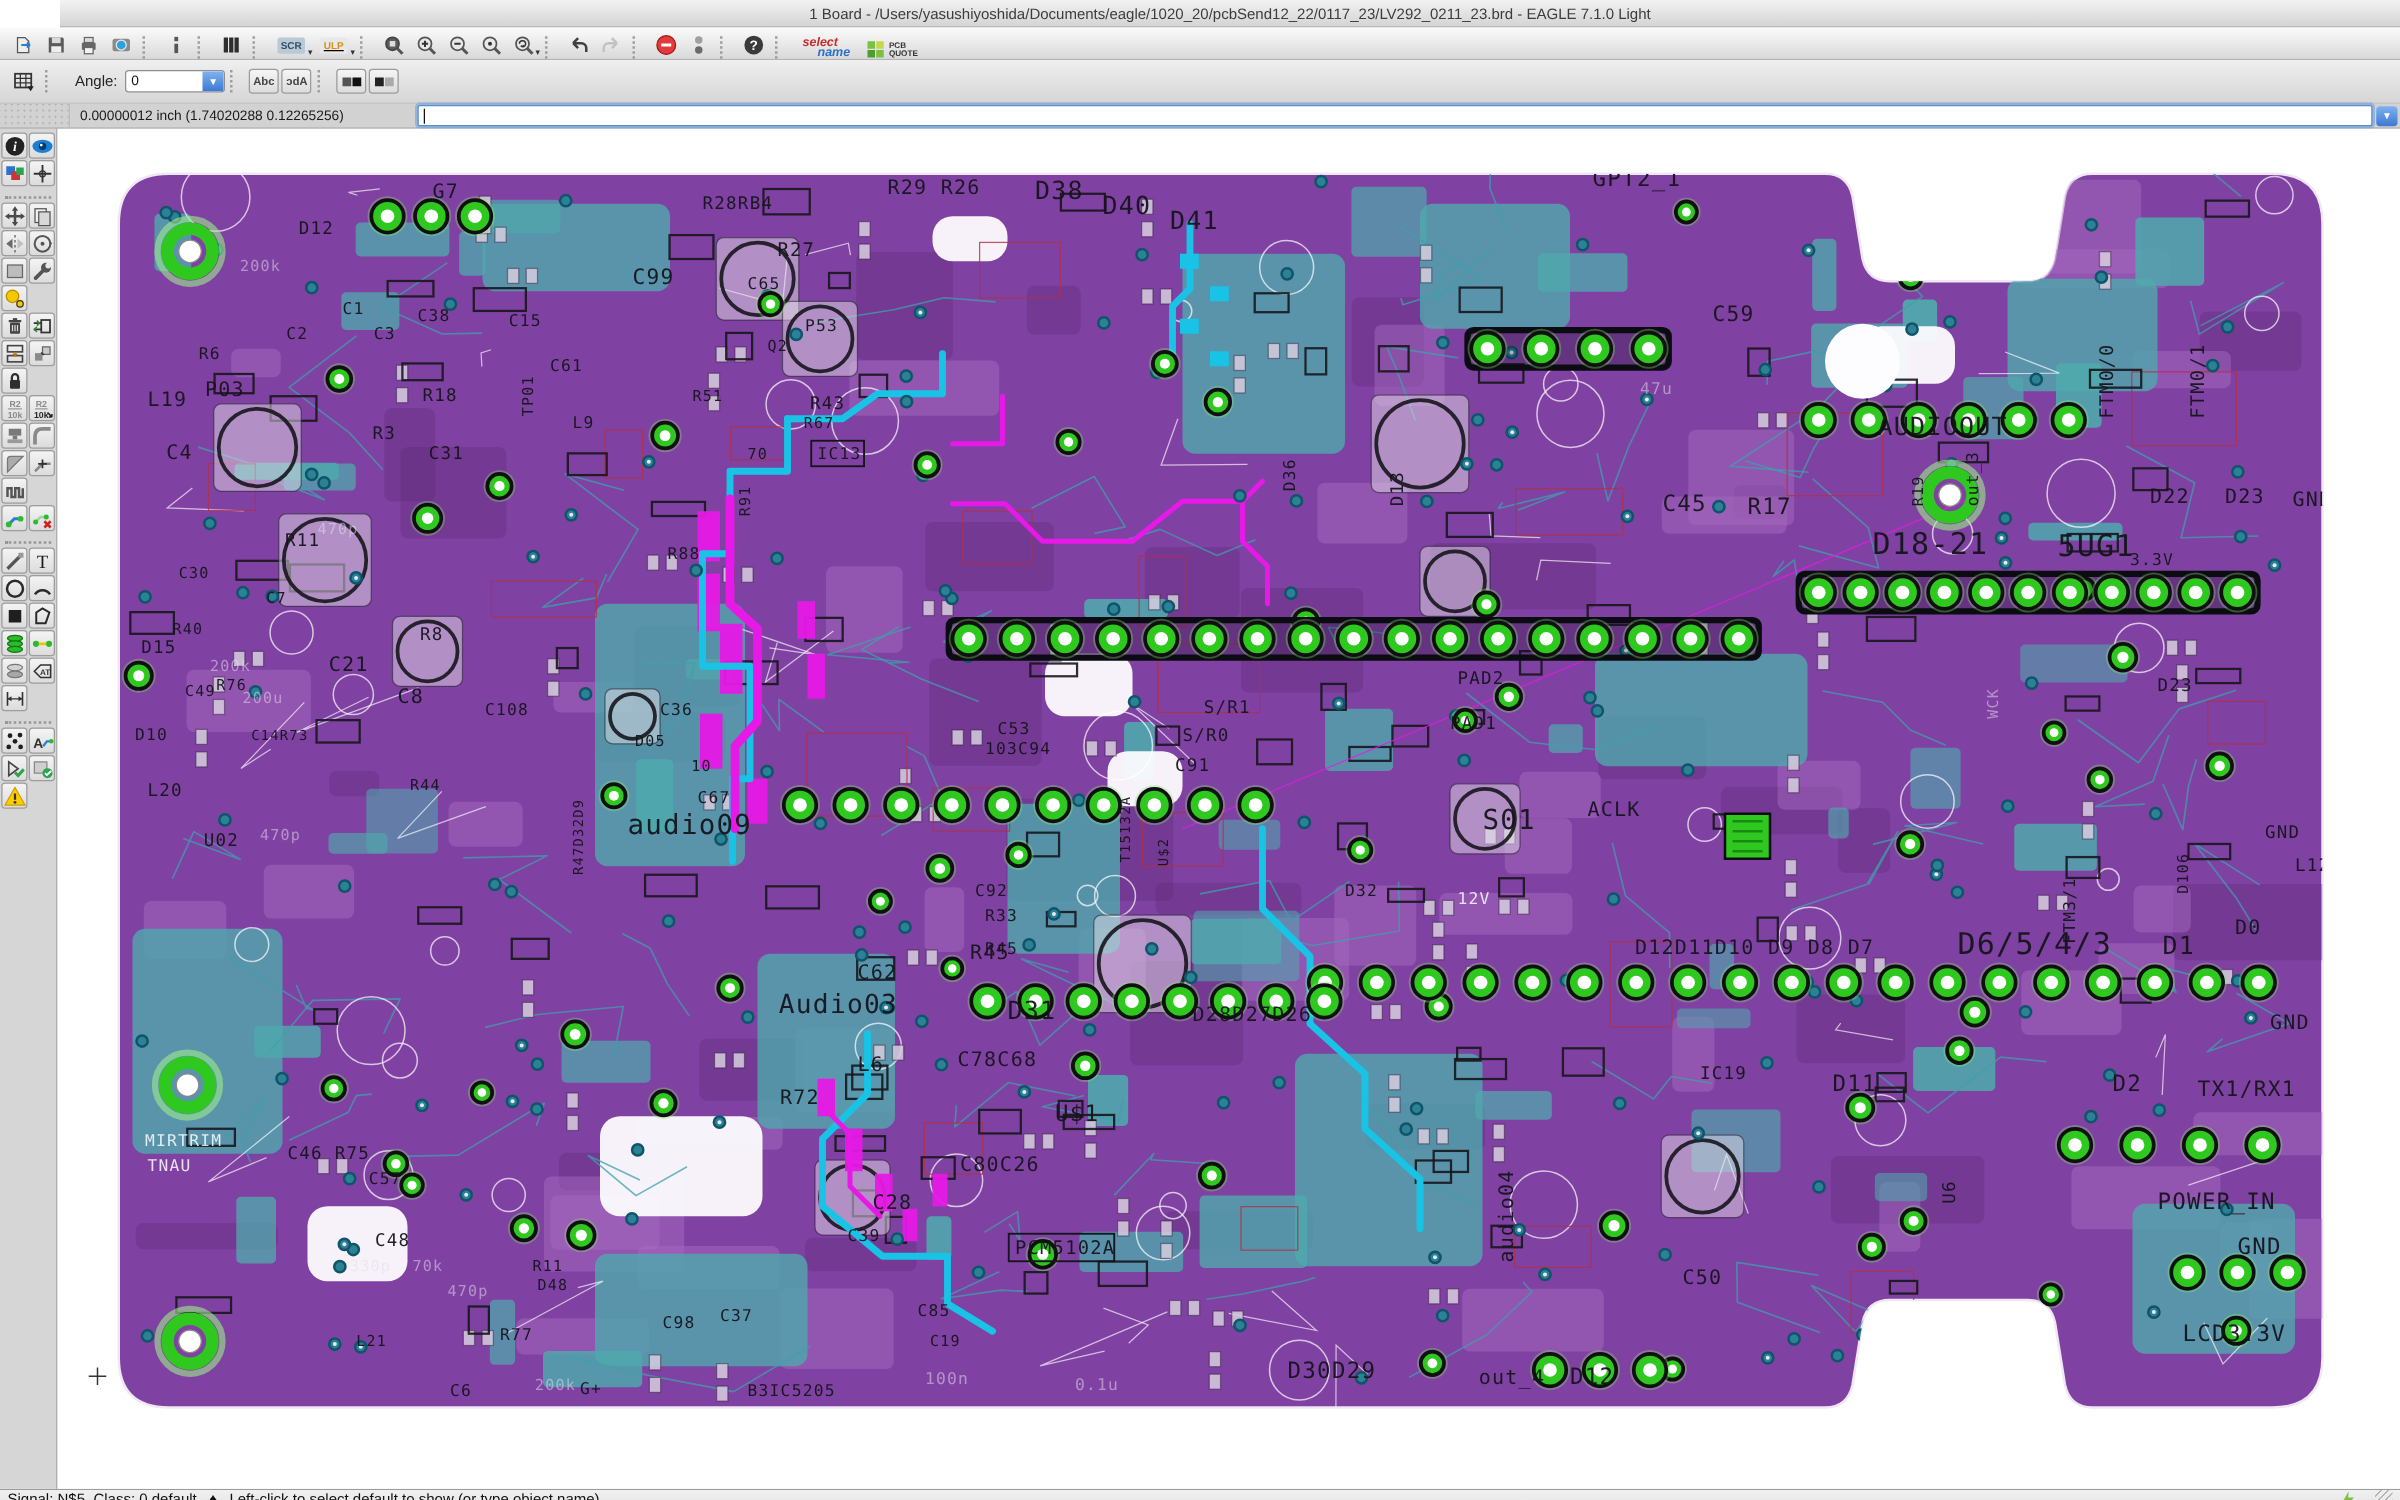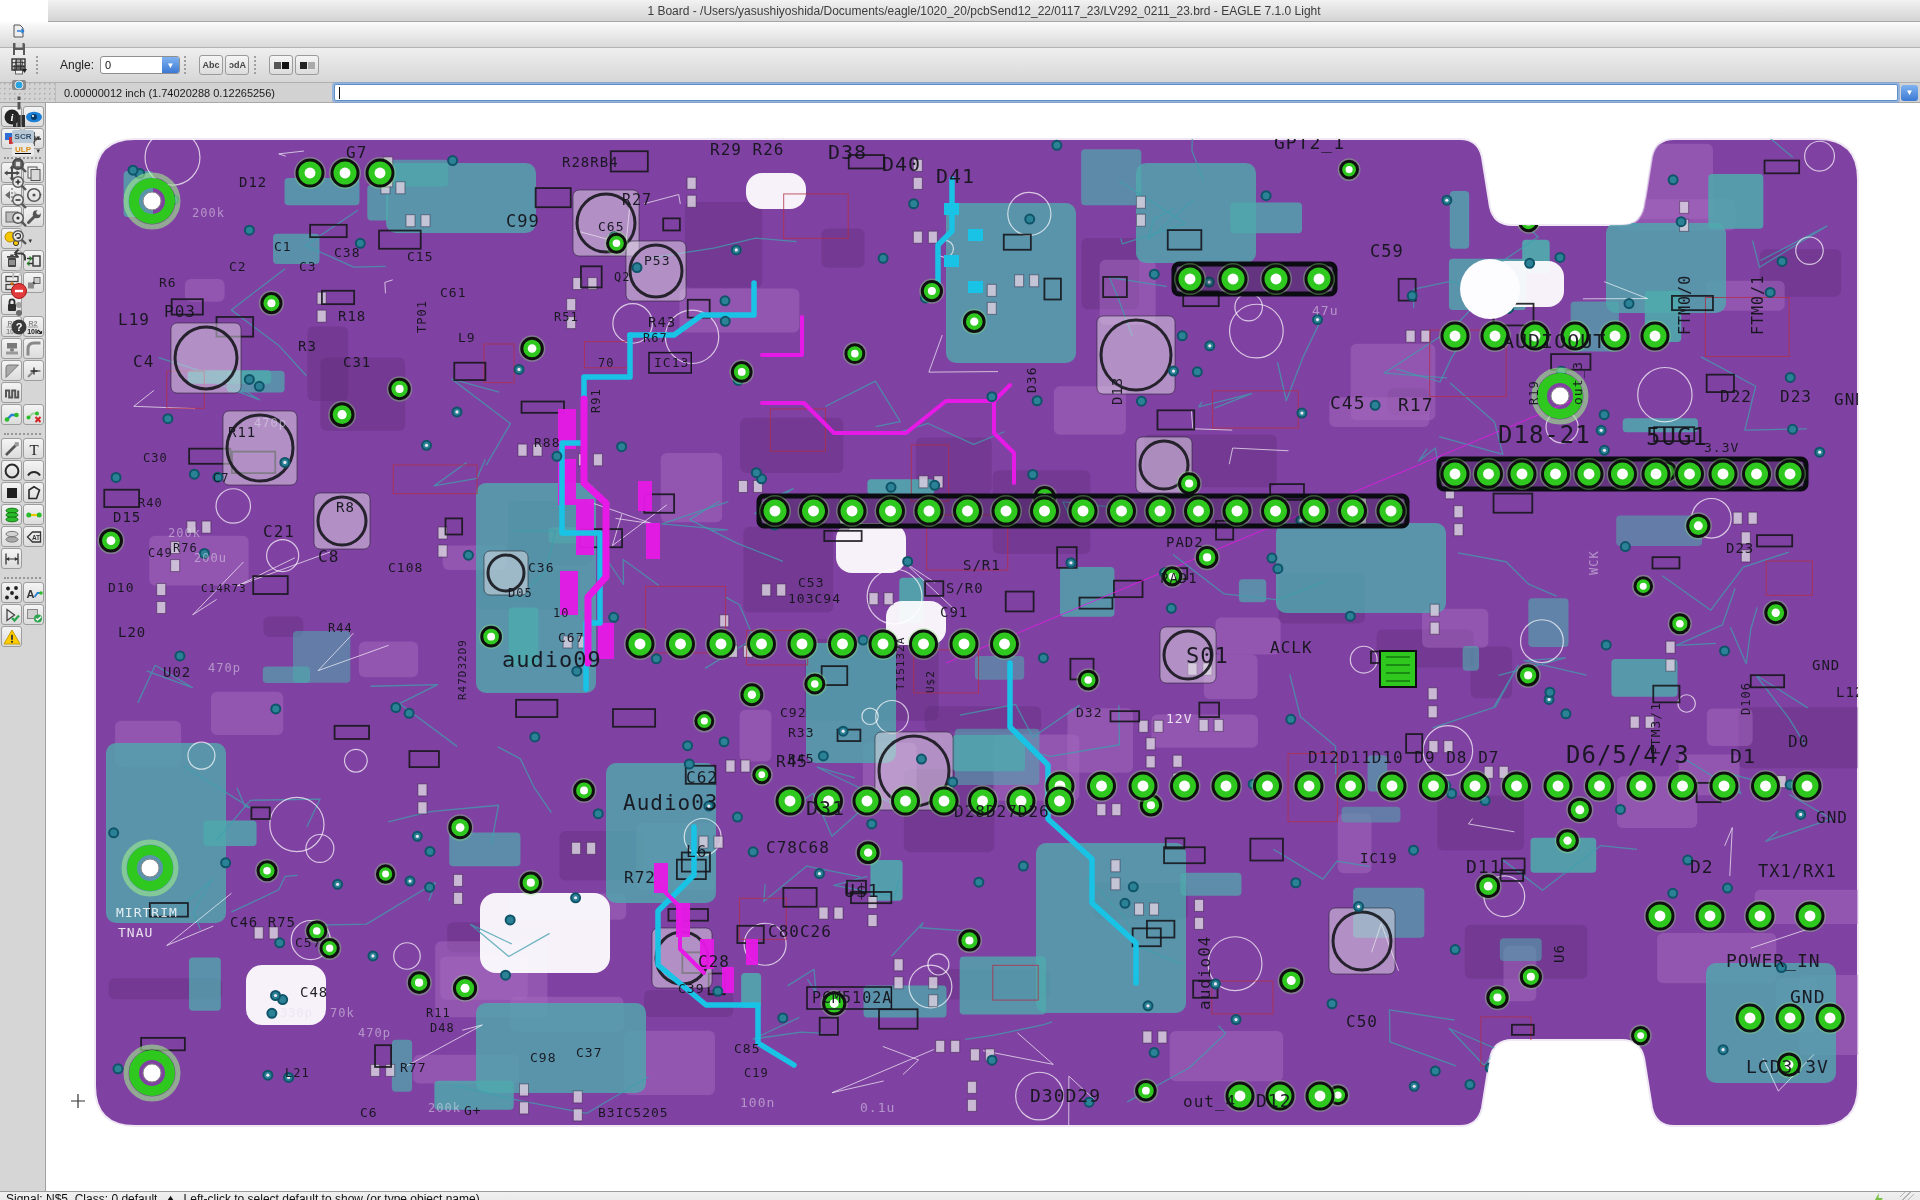--- a/index.html
+++ b/index.html
@@ -6,21 +6,21 @@
   html,body { width:1920px; height:1200px; overflow:hidden; background:#fff;
     font-family:"Liberation Sans", sans-serif; -webkit-font-smoothing:antialiased; }
 
   
   #titlebar { height:22px; background:linear-gradient(#f2f2f2,#d4d4d4);
     border-bottom:1px solid #a6a6a6; display:flex; align-items:center; justify-content:center;
     font-size:12px; color:#3c3c3c;margin-left:48px; }
 
   
   #toolbar1 { height:26px; background:linear-gradient(#fbfbfb,#d9d9d9);
-    border-bottom:1px solid #b4b4b4; display:flex; align-items:flex-start; padding:0 6px;flex-direction:column; }
+    border-bottom:1px solid #b4b4b4; display:flex; align-items:flex-end; padding:0 6px; }
   .tbtn { width:26px; height:22px; display:flex; align-items:center; justify-content:center;
     position:relative; border-radius:3px; }
   .tbtn svg { display:block; }
   .tsep { width:9px; height:18px; border-left:2px dotted #9f9f9f; margin:0 5px 0 4px; }
   .dd { font-size:7px; color:#333; position:absolute; right:0px; bottom:1px; }
   .chip { font-size:8px; font-weight:bold; padding:2px 3px; border-radius:2px; }
   .chip.scr { background:#b9c9d6; color:#33506b; }
   .chip.ulp { background:#e8e8e8; color:#d98f16; }
   .logo-dl { display:flex; flex-direction:column; line-height:8px; margin:0 8px; }
   .logo-dl .l1 { color:#cc2b2b; font-weight:bold; font-style:italic; font-size:10px; }

